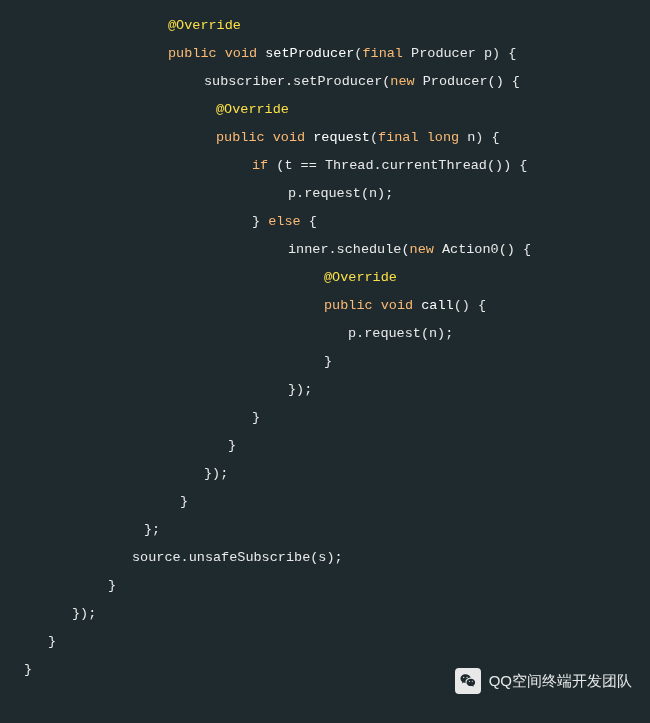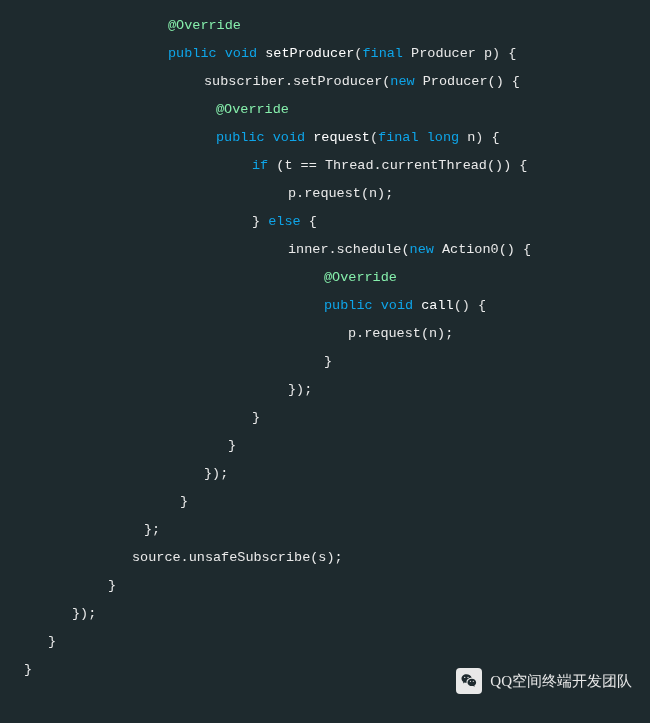--- a/index.html
+++ b/index.html
@@ -10,34 +10,34 @@
     overflow:hidden;
     font-family:Consolas,"Courier New",monospace;
     font-size:13.5px;
     color:#eaeaea;
     line-height:28px;
   }
   .code{
     padding:12px 0 0 0;
     white-space:pre;
   }
-  .kw{color:#0ea5e9}
+  .kw{color:#fdba74}
   .fn{color:#ffffff}
-  .anno{color:#86efac}
+  .anno{color:#fde047}
   .paren{color:#e0e0e0}
   .line{display:block;padding-left:0}
   .watermark{
     position:absolute;
     right:18px;
     bottom:28px;
     display:flex;
     align-items:center;
     gap:8px;
     color:#e8e8e8;
-    font-family:Liberation Serif, serif;
+    font-family:Liberation Sans, sans-serif;
     font-size:15px;
   }
   .wm-icon{
     width:26px;height:26px;border-radius:4px;
     background:#e8e8e8;
     display:flex;align-items:center;justify-content:center;
   }
   .wm-icon svg{width:18px;height:18px;fill:#1e2a2e}
 </style>
 </head>

